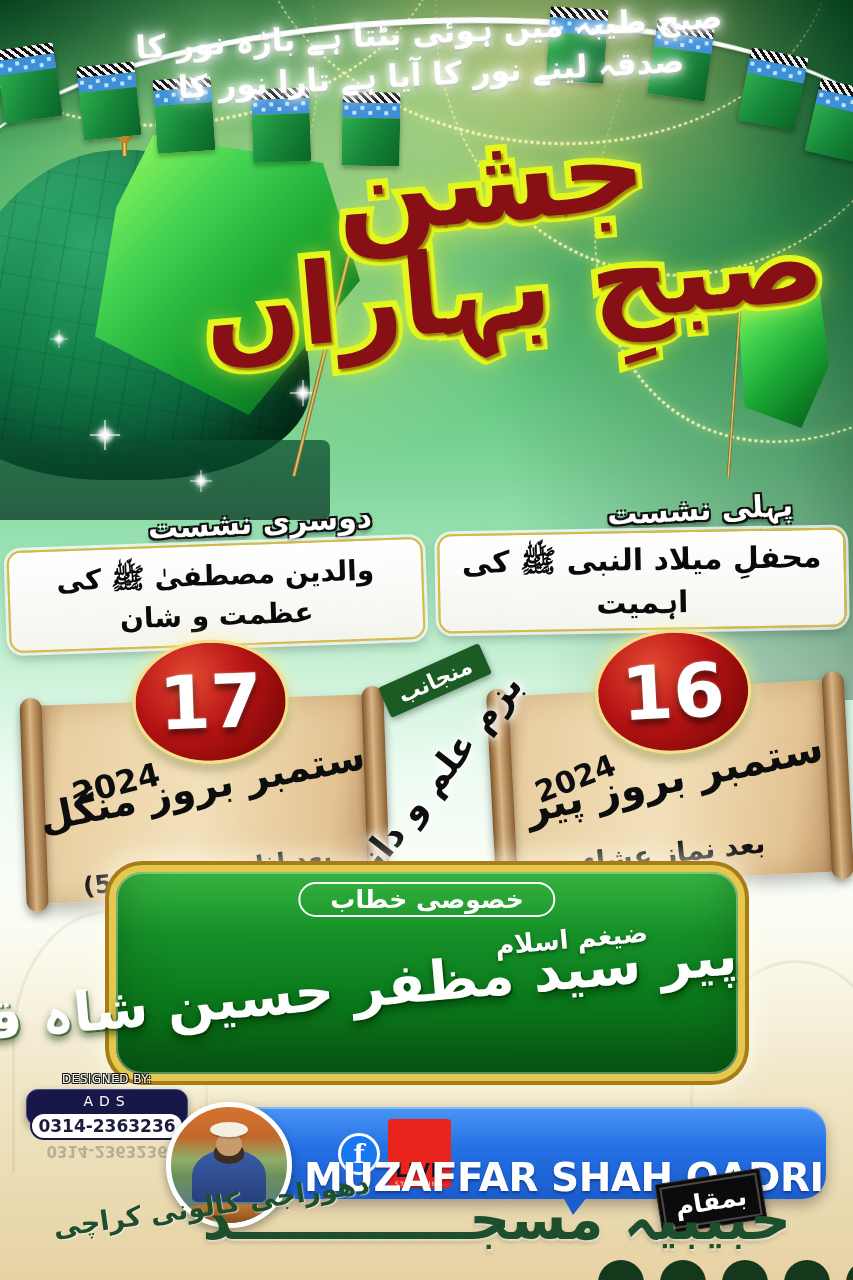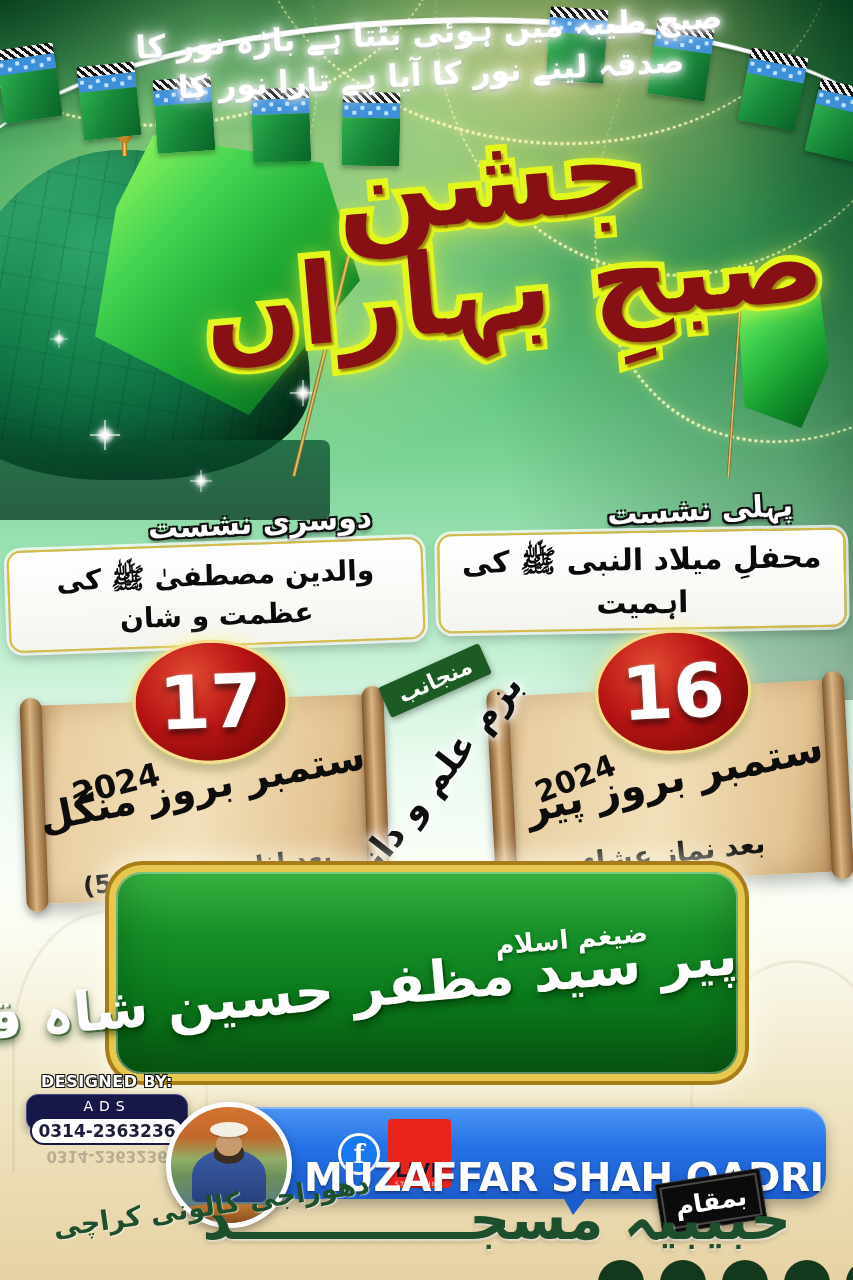--- a/index.html
+++ b/index.html
@@ -134,21 +134,21 @@
     border:2px solid #fff;border-radius:30px;padding:1px 30px;color:#fff;
     font-size:25px;font-weight:bold;white-space:nowrap;}
   .panel-honorific{position:absolute;right:90px;top:52px;color:#fff;font-size:26px;
     font-weight:bold;transform:rotate(-5deg);text-shadow:0 2px 4px rgba(0,40,0,.6);}
   .panel-speaker{position:absolute;left:0;top:78px;width:100%;text-align:center;
     color:#fff;font-size:55px;font-weight:bold;transform:rotate(-5deg);white-space:nowrap;
     text-shadow:0 5px 9px rgba(0,45,0,.65),2px 2px 0 rgba(0,60,0,.5);}
 
   
   .designer{left:26px;top:1072px;width:162px;text-align:center;}
-  .designer-label{color:#fff;font-size:16px;font-weight:bold;letter-spacing:.5px;
+  .designer-label{color:#fff;font-size:12px;font-weight:normal;letter-spacing:.5px;
     text-shadow:-1px -1px 0 #111,1px -1px 0 #111,-1px 1px 0 #111,1px 1px 0 #111;}
   .designer-box{margin-top:3px;background:#171847;border:1px solid #4a4a8a;border-radius:12px;
     padding:5px 6px 16px 6px;box-shadow:0 4px 8px rgba(0,0,0,.35);}
   .designer-name{color:#fff;font-family:"DejaVu Serif",serif;font-style:italic;font-size:26px;}
   .designer-sub{color:#fff;font-size:14px;letter-spacing:6px;margin-top:-2px;}
   .designer-phone{margin:-14px auto 0;width:150px;background:#fff;border:2px solid #171847;
     border-radius:15px;color:#1c1c3c;font-size:17px;font-weight:bold;padding:2px 0;}
   .designer-reflect{opacity:.28;transform:scaleY(-1);color:#333;font-size:15px;font-weight:bold;margin-top:2px;}
 
   
@@ -321,20 +321,21 @@
     <div class="dayline urdu" style="right:10px;top:64px;font-size:39px;transform:rotate(-9deg);">ستمبر بروز منگل</div>
     <div class="timeline urdu" style="left:0;right:0;bottom:12px;text-align:center;font-size:25px;transform:rotate(-5deg);">بعد اذان فجر (5:15)</div>
   </div>
 
   <div class="abs" style="left:352px;top:652px;width:160px;height:220px;">
     <div class="abs org-tag urdu" style="left:28px;top:12px;transform:rotate(-24deg);">منجانب</div>
     <div class="abs org-name urdu" style="left:-48px;top:108px;width:260px;text-align:center;transform:rotate(-52deg);">بزم علم و دانش</div>
   </div>
 
   <div class="abs panel">
+    <div class="panel-label urdu">خصوصی خطاب</div>
     <div class="panel-honorific urdu">ضیغم اسلام</div>
     <div class="panel-speaker urdu">پیر سید مظفر حسین شاہ قادری</div>
   </div>
 
   <div class="abs designer">
     <div class="designer-label">DESIGNED BY:</div>
     <div class="designer-box">
       <div class="designer-sub">ADS</div>
     </div>
     <div class="designer-phone">0314-2363236</div>

